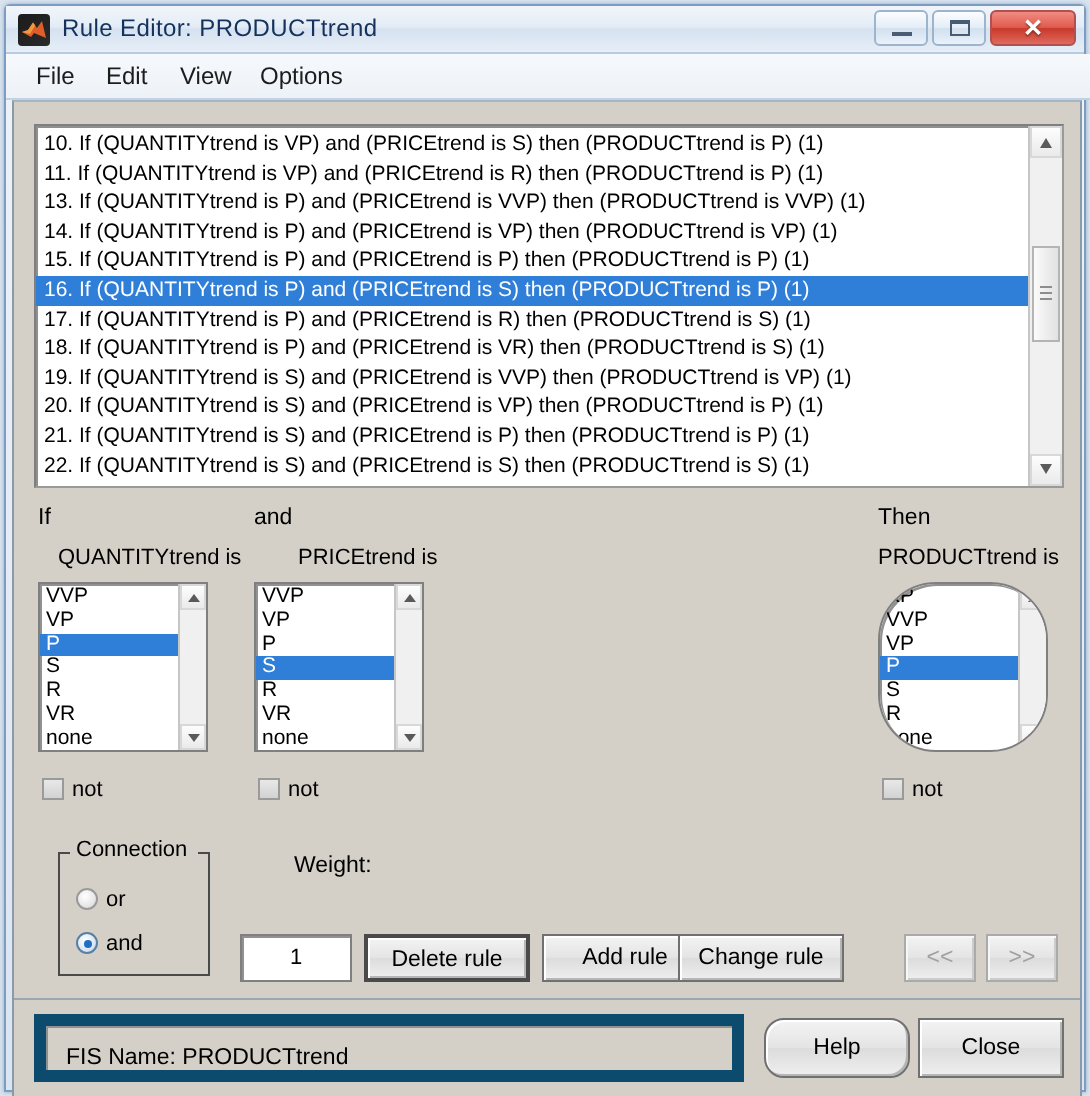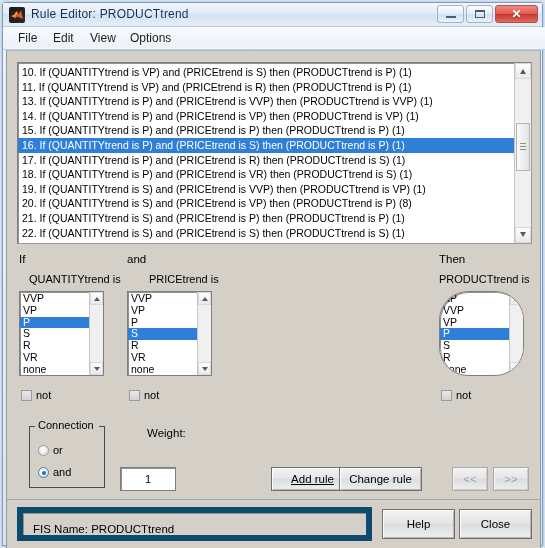--- a/index.html
+++ b/index.html
@@ -444,21 +444,21 @@
         <div class="rulelist-inner" id="rule-rows">
             <div class="rule-row">10. If (QUANTITYtrend is VP) and (PRICEtrend is S) then (PRODUCTtrend is P) (1)</div>
             <div class="rule-row">11. If (QUANTITYtrend is VP) and (PRICEtrend is R) then (PRODUCTtrend is P) (1)</div>
             <div class="rule-row">13. If (QUANTITYtrend is P) and (PRICEtrend is VVP) then (PRODUCTtrend is VVP) (1)</div>
             <div class="rule-row">14. If (QUANTITYtrend is P) and (PRICEtrend is VP) then (PRODUCTtrend is VP) (1)</div>
             <div class="rule-row">15. If (QUANTITYtrend is P) and (PRICEtrend is P) then (PRODUCTtrend is P) (1)</div>
             <div class="rule-row selected">16. If (QUANTITYtrend is P) and (PRICEtrend is S) then (PRODUCTtrend is P) (1)</div>
             <div class="rule-row">17. If (QUANTITYtrend is P) and (PRICEtrend is R) then (PRODUCTtrend is S) (1)</div>
             <div class="rule-row">18. If (QUANTITYtrend is P) and (PRICEtrend is VR) then (PRODUCTtrend is S) (1)</div>
             <div class="rule-row">19. If (QUANTITYtrend is S) and (PRICEtrend is VVP) then (PRODUCTtrend is VP) (1)</div>
-            <div class="rule-row">20. If (QUANTITYtrend is S) and (PRICEtrend is VP) then (PRODUCTtrend is P) (8)</div>
+            <div class="rule-row">20. If (QUANTITYtrend is S) and (PRICEtrend is VP) then (PRODUCTtrend is P) (1)</div>
             <div class="rule-row">21. If (QUANTITYtrend is S) and (PRICEtrend is P) then (PRODUCTtrend is P) (1)</div>
             <div class="rule-row">22. If (QUANTITYtrend is S) and (PRICEtrend is S) then (PRODUCTtrend is S) (1)</div>
           </div>
         <div class="vscroll">
           <div class="arrow up">
               <div class="tri"></div>
             </div>
           <div class="thumb" style="top:60px;height:48px;">
             <div class="grip">
                 <i></i>
@@ -558,26 +558,27 @@
           <span class="radio-dot"></span><span>or</span>
         </div>
         <div class="radio-wrap checked" style="left:8px; top:40px;">
           <span class="radio-dot"></span><span>and</span>
         </div>
       </div>
 
       <div class="weight-label" style="left:140px; top:376px;">Weight:</div>
       <div class="weight-input" style="left:113px; top:416px; width:56px; height:24px;">1</div>
 
-      <div class="btn" style="left:264px; top:416px; width:83px; height:24px; line-height:22px;text-decoration:underline;">Add rule</div>
+      <div class="btn thick" style="left:175px; top:416px; width:83px; height:24px; line-height:22px;">Delete rule</div>
+      <div class="btn" style="left:264px; top:416px; width:83px; height:24px; line-height:22px;">Add rule</div>
       <div class="btn" style="left:332px; top:416px; width:83px; height:24px; line-height:22px;">Change rule</div>
       <div class="btn disabled" style="left:445px; top:416px; width:36px; height:24px; line-height:22px;">&lt;&lt;</div>
       <div class="btn disabled" style="left:486px; top:416px; width:36px; height:24px; line-height:22px;">&gt;&gt;</div>
 
       <div class="hsep" style="left:0px; top:448px; width:533px;"></div>
 
       <div class="fisbar" style="left:10px; top:456px; width:355px; height:34px;">FIS Name: PRODUCTtrend</div>
-      <div class="btn" style="left:375px; top:458px; width:73px; height:30px; line-height:28px;">Help</div>
+      <div class="btn" style="left:375px; top:458px; width:73px; height:30px; line-height:28px;border-radius:10px;">Help</div>
       <div class="btn" style="left:452px; top:458px; width:73px; height:30px; line-height:28px;">Close</div>
 
     </div>
   </div>
 </div>
 
 </body></html>

